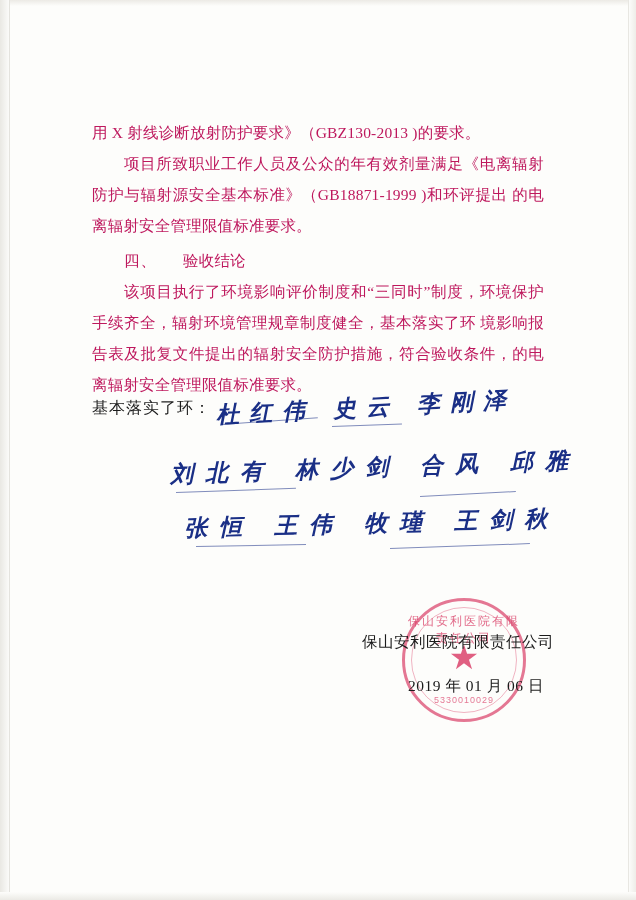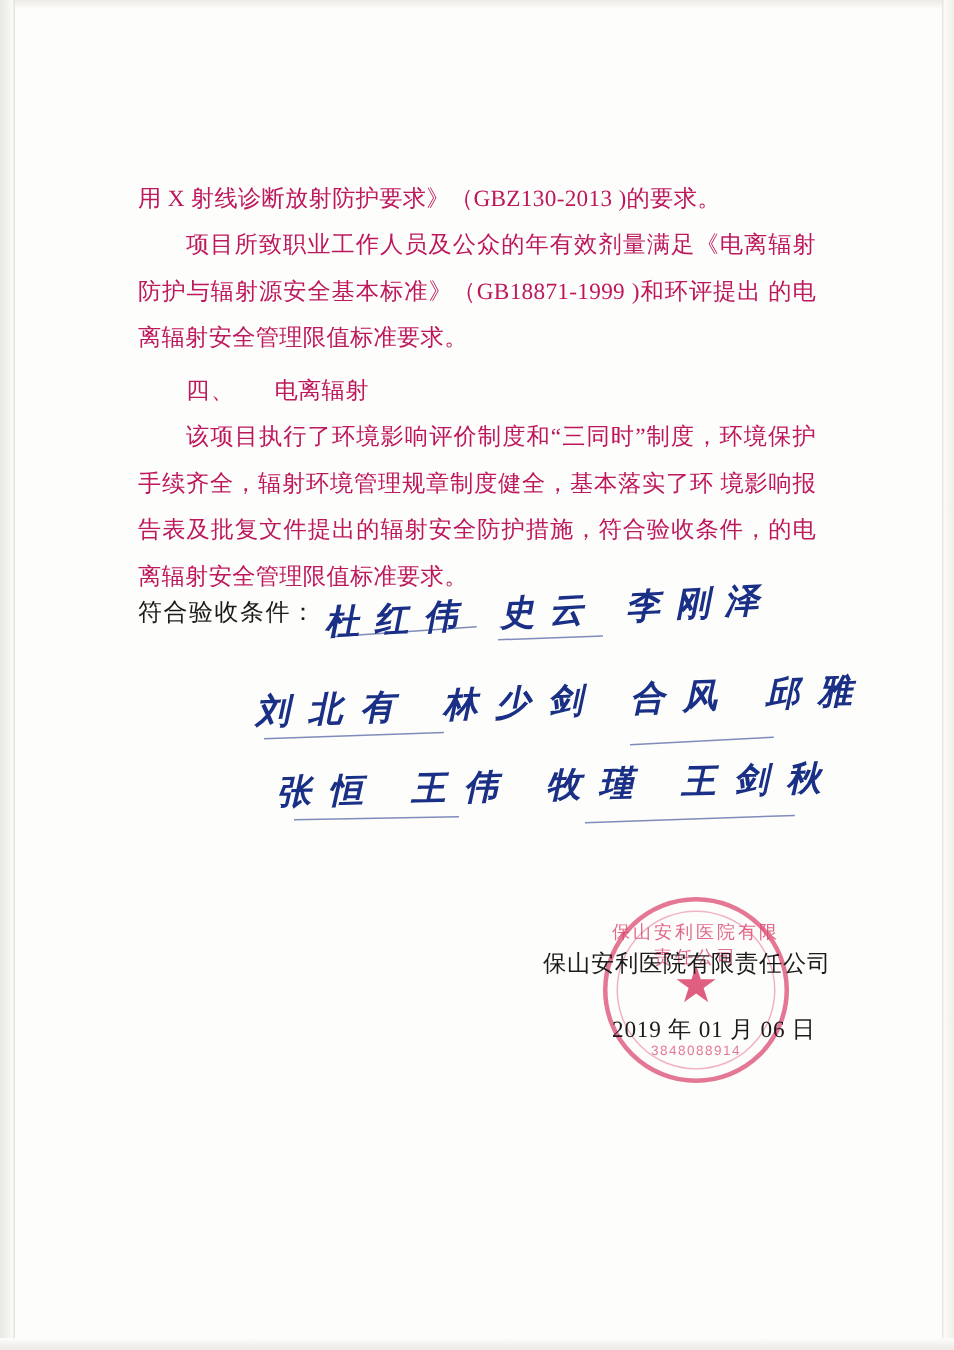--- a/index.html
+++ b/index.html
@@ -190,41 +190,41 @@
 
   <div class="scan-edge-top"></div>
   <div class="scan-edge-left"></div>
   <div class="scan-edge-right"></div>
   <div class="scan-edge-bottom"></div>
 
   <div class="body-text">
     <p class="para">用 X 射线诊断放射防护要求》（GBZ130-2013 )的要求。</p>
     <p class="para indent1">项目所致职业工作人员及公众的年有效剂量满足《电离辐射 防护与辐射源安全基本标准》（GB18871-1999 )和环评提出 的电离辐射安全管理限值标准要求。</p>
     <p class="para section-head">
-      <span class="num">四、</span><span class="gap"></span><span>电离辐射</span>
+      <span class="num">四、</span><span class="gap"></span><span>验收结论</span>
     </p>
     <p class="para indent2">该项目执行了环境影响评价制度和“三同时”制度，环境保护手续齐全，辐射环境管理规章制度健全，基本落实了环 境影响报告表及批复文件提出的辐射安全防护措施，符合验收条件，的电离辐射安全管理限值标准要求。</p>
   </div>
 
-  <div class="sign-label">符合验收条件：</div>
+  <div class="sign-label">基本落实了环：</div>
 
   <div class="handwriting hw-row1">杜红伟  史云  李刚泽</div>
   <div class="handwriting hw-row2">刘北有  林少剑  合风  邱雅</div>
   <div class="handwriting hw-row3">张恒  王伟  牧瑾  王剑秋</div>
 
   <div class="ink-stroke" style="left:222px; top:424px; width:96px; transform: rotate(-4deg);"></div>
   <div class="ink-stroke" style="left:332px; top:426px; width:70px; transform: rotate(-2deg);"></div>
   <div class="ink-stroke" style="left:176px; top:492px; width:120px; transform: rotate(-2deg);"></div>
   <div class="ink-stroke" style="left:420px; top:496px; width:96px; transform: rotate(-3deg);"></div>
   <div class="ink-stroke" style="left:196px; top:546px; width:110px; transform: rotate(-1deg);"></div>
   <div class="ink-stroke" style="left:390px; top:548px; width:140px; transform: rotate(-2deg);"></div>
 
   <div class="seal">
     <div class="seal-inner"></div>
     <div class="seal-top-text">保山安利医院有限责任公司</div>
     <div class="seal-star">★</div>
-    <div class="seal-bottom-text">3848088914</div>
+    <div class="seal-bottom-text">5330010029</div>
   </div>
 
   <div class="company">保山安利医院有限责任公司</div>
   <div class="date">2019 年 01 月 06 日</div>
 
 </div>
 
 </body></html>

